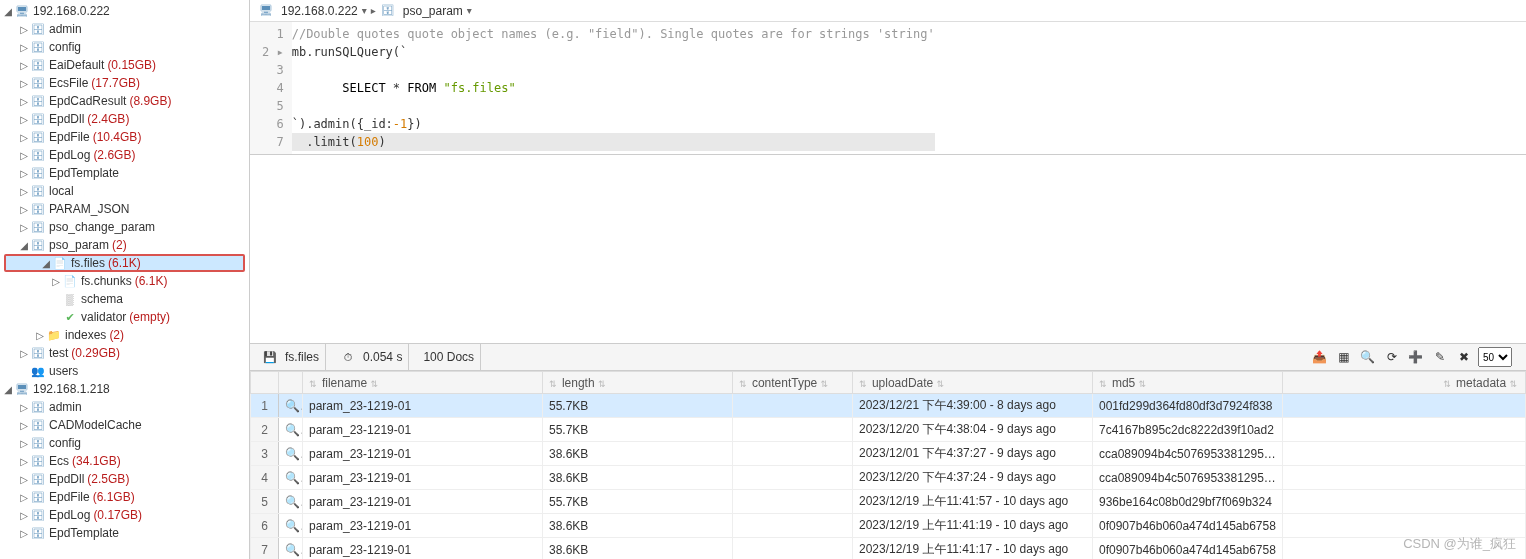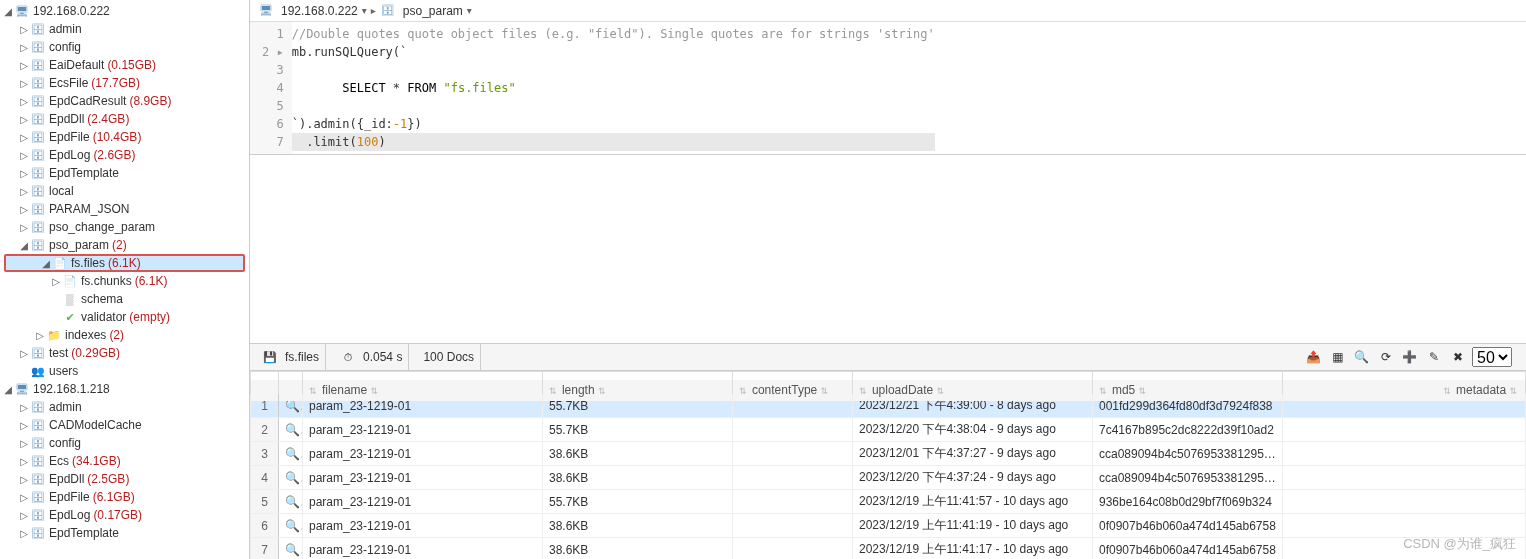--- a/index.html
+++ b/index.html
@@ -33,24 +33,24 @@
 .c-ident { color: #333; }
 .c-kw { color: #000000; }
 .c-str { color: #669900; }
 .c-num { color: #d47b00; }
 .results-header { height: 28px; display: flex; align-items: center; padding: 0 6px; border-top: 1px solid #ccc; border-bottom: 1px solid #ccc; background: #f5f5f5; gap: 8px; }
 .results-header .seg { display: flex; align-items: center; gap: 4px; padding: 0 6px; border-right: 1px solid #ccc; height: 100%; }
 .results-header .seg:last-child { border-right: none; }
 .spacer { flex: 1; }
 .toolbar-actions { display: flex; gap: 4px; align-items: center; padding-right: 8px; }
 .tb-btn { width: 20px; height: 20px; display: inline-flex; align-items: center; justify-content: center; cursor: pointer; }
-select.limit { height: 20px; font-size: 16px; }
+select.limit { height: 20px; font-size: 10px; }
 .grid { flex: 1; overflow: auto; position: relative; }
 table.data { width: 100%; border-collapse: collapse; table-layout: fixed; }
-table.data th { background: #f5f5f5; border: 1px solid #ddd; text-align: left; font-weight: normal; color: #555; padding: 3px 6px; height: 22px; position: sticky; top: 8px; }
+table.data th { background: #f5f5f5; border: 1px solid #ddd; text-align: left; font-weight: normal; color: #555; padding: 3px 6px; height: 22px; position: sticky; top: 0; }
 table.data th .sort { color: #bbb; font-size: 9px; margin-right: 2px; }
 table.data td { border: 1px solid #eee; padding: 3px 6px; height: 24px; white-space: nowrap; overflow: hidden; text-overflow: ellipsis; }
 table.data tr.selrow td { background: #d6ebff; }
 table.data td.rownum { background: #f5f5f5; text-align: center; color: #666; width: 28px; border-right: 1px solid #ccc; }
 table.data td.viewcell { width: 24px; text-align: center; color: #888; cursor: pointer; }
 .watermark { position: fixed; right: 10px; bottom: 6px; color: rgba(120,120,120,0.55); font-size: 13px; pointer-events: none; }
 </style>
 </head>
 <body>
 
@@ -237,21 +237,21 @@
       <div class="gutter" id="gutter">
           <div>1</div>
           <div>2 ▸</div>
           <div>3</div>
           <div>4</div>
           <div>5</div>
           <div>6</div>
           <div>7</div>
         </div>
       <div class="code" id="code">
-          <div><span class="c-comment">//Double quotes quote object files (e.g. "field"). Single quotes are for strings 'string'</span></div>
+          <div><span class="c-comment">//Double quotes quote object names (e.g. "field"). Single quotes are for strings 'string'</span></div>
           <div><span class="c-ident">mb</span><span>.</span><span class="c-ident">runSQLQuery</span><span>(`</span></div>
           <div>&nbsp;</div>
           <div><span>       </span><span class="c-kw">SELECT</span><span> * </span><span class="c-kw">FROM</span><span> </span><span class="c-str">"fs.files"</span></div>
           <div>&nbsp;</div>
           <div><span>`).</span><span class="c-ident">admin</span><span>({_id:</span><span class="c-num">-1</span><span>})</span></div>
           <div class="sel"><span>  .</span><span class="c-ident">limit</span><span>(</span><span class="c-num">100</span><span>)</span></div>
         </div>
     </div>
     <div style="flex:1"></div>
     <div class="results-header">

